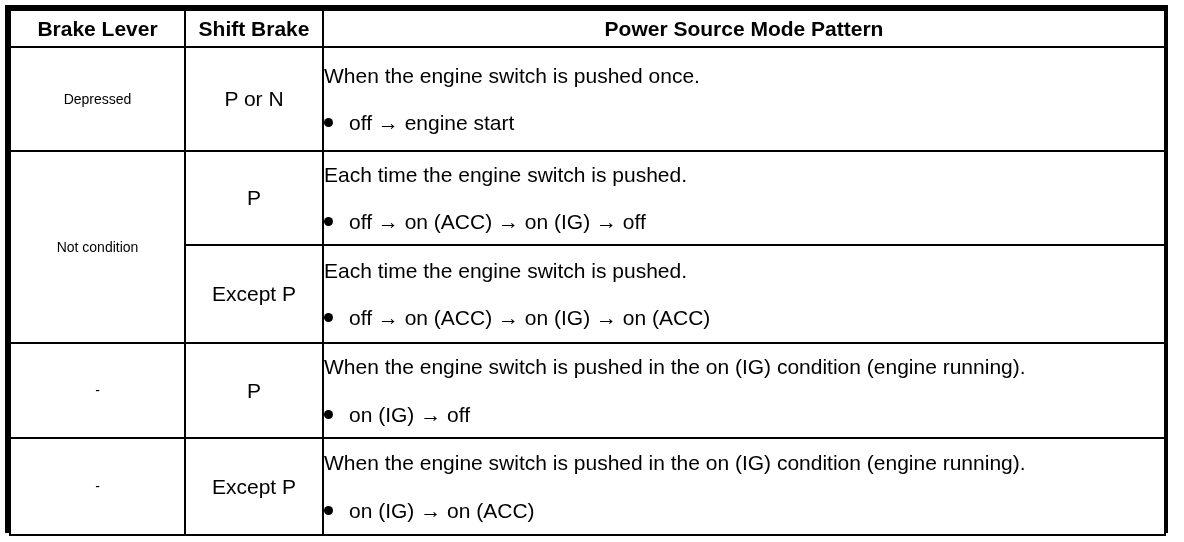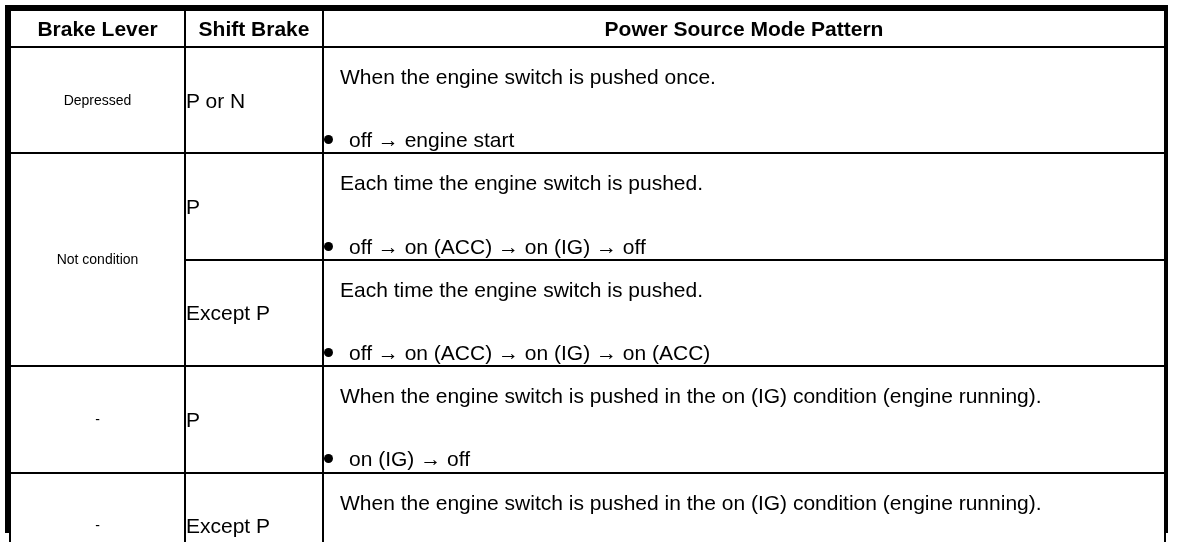--- a/index.html
+++ b/index.html
@@ -60,41 +60,42 @@
     height: 35px;
     text-align: center;
     font-weight: bold;
     font-size: 21px;
     line-height: 35px;
     white-space: nowrap;
   }
 
   
   .cell-center {
+    text-align: center;
     font-size: 21px;
     line-height: 1.2;
     white-space: nowrap;
   }
 
   .cell-brake {
     text-align: center;
     font-size: 14px;
     line-height: 1.2;
     white-space: nowrap;
   }
 
   
   .cell-desc {
     vertical-align: top;
     padding: 6px 4px 6px 6px;
     font-size: 21px;
     line-height: 1.2;
   }
   .desc-head {
-    margin: 16px;
+    margin: 0;
     white-space: nowrap;
   }
   .desc-bullet-line {
     margin: 0;
     padding-top: 22px;
     white-space: nowrap;
     display: flex;
     align-items: baseline;
   }
   .bullet-dot {

